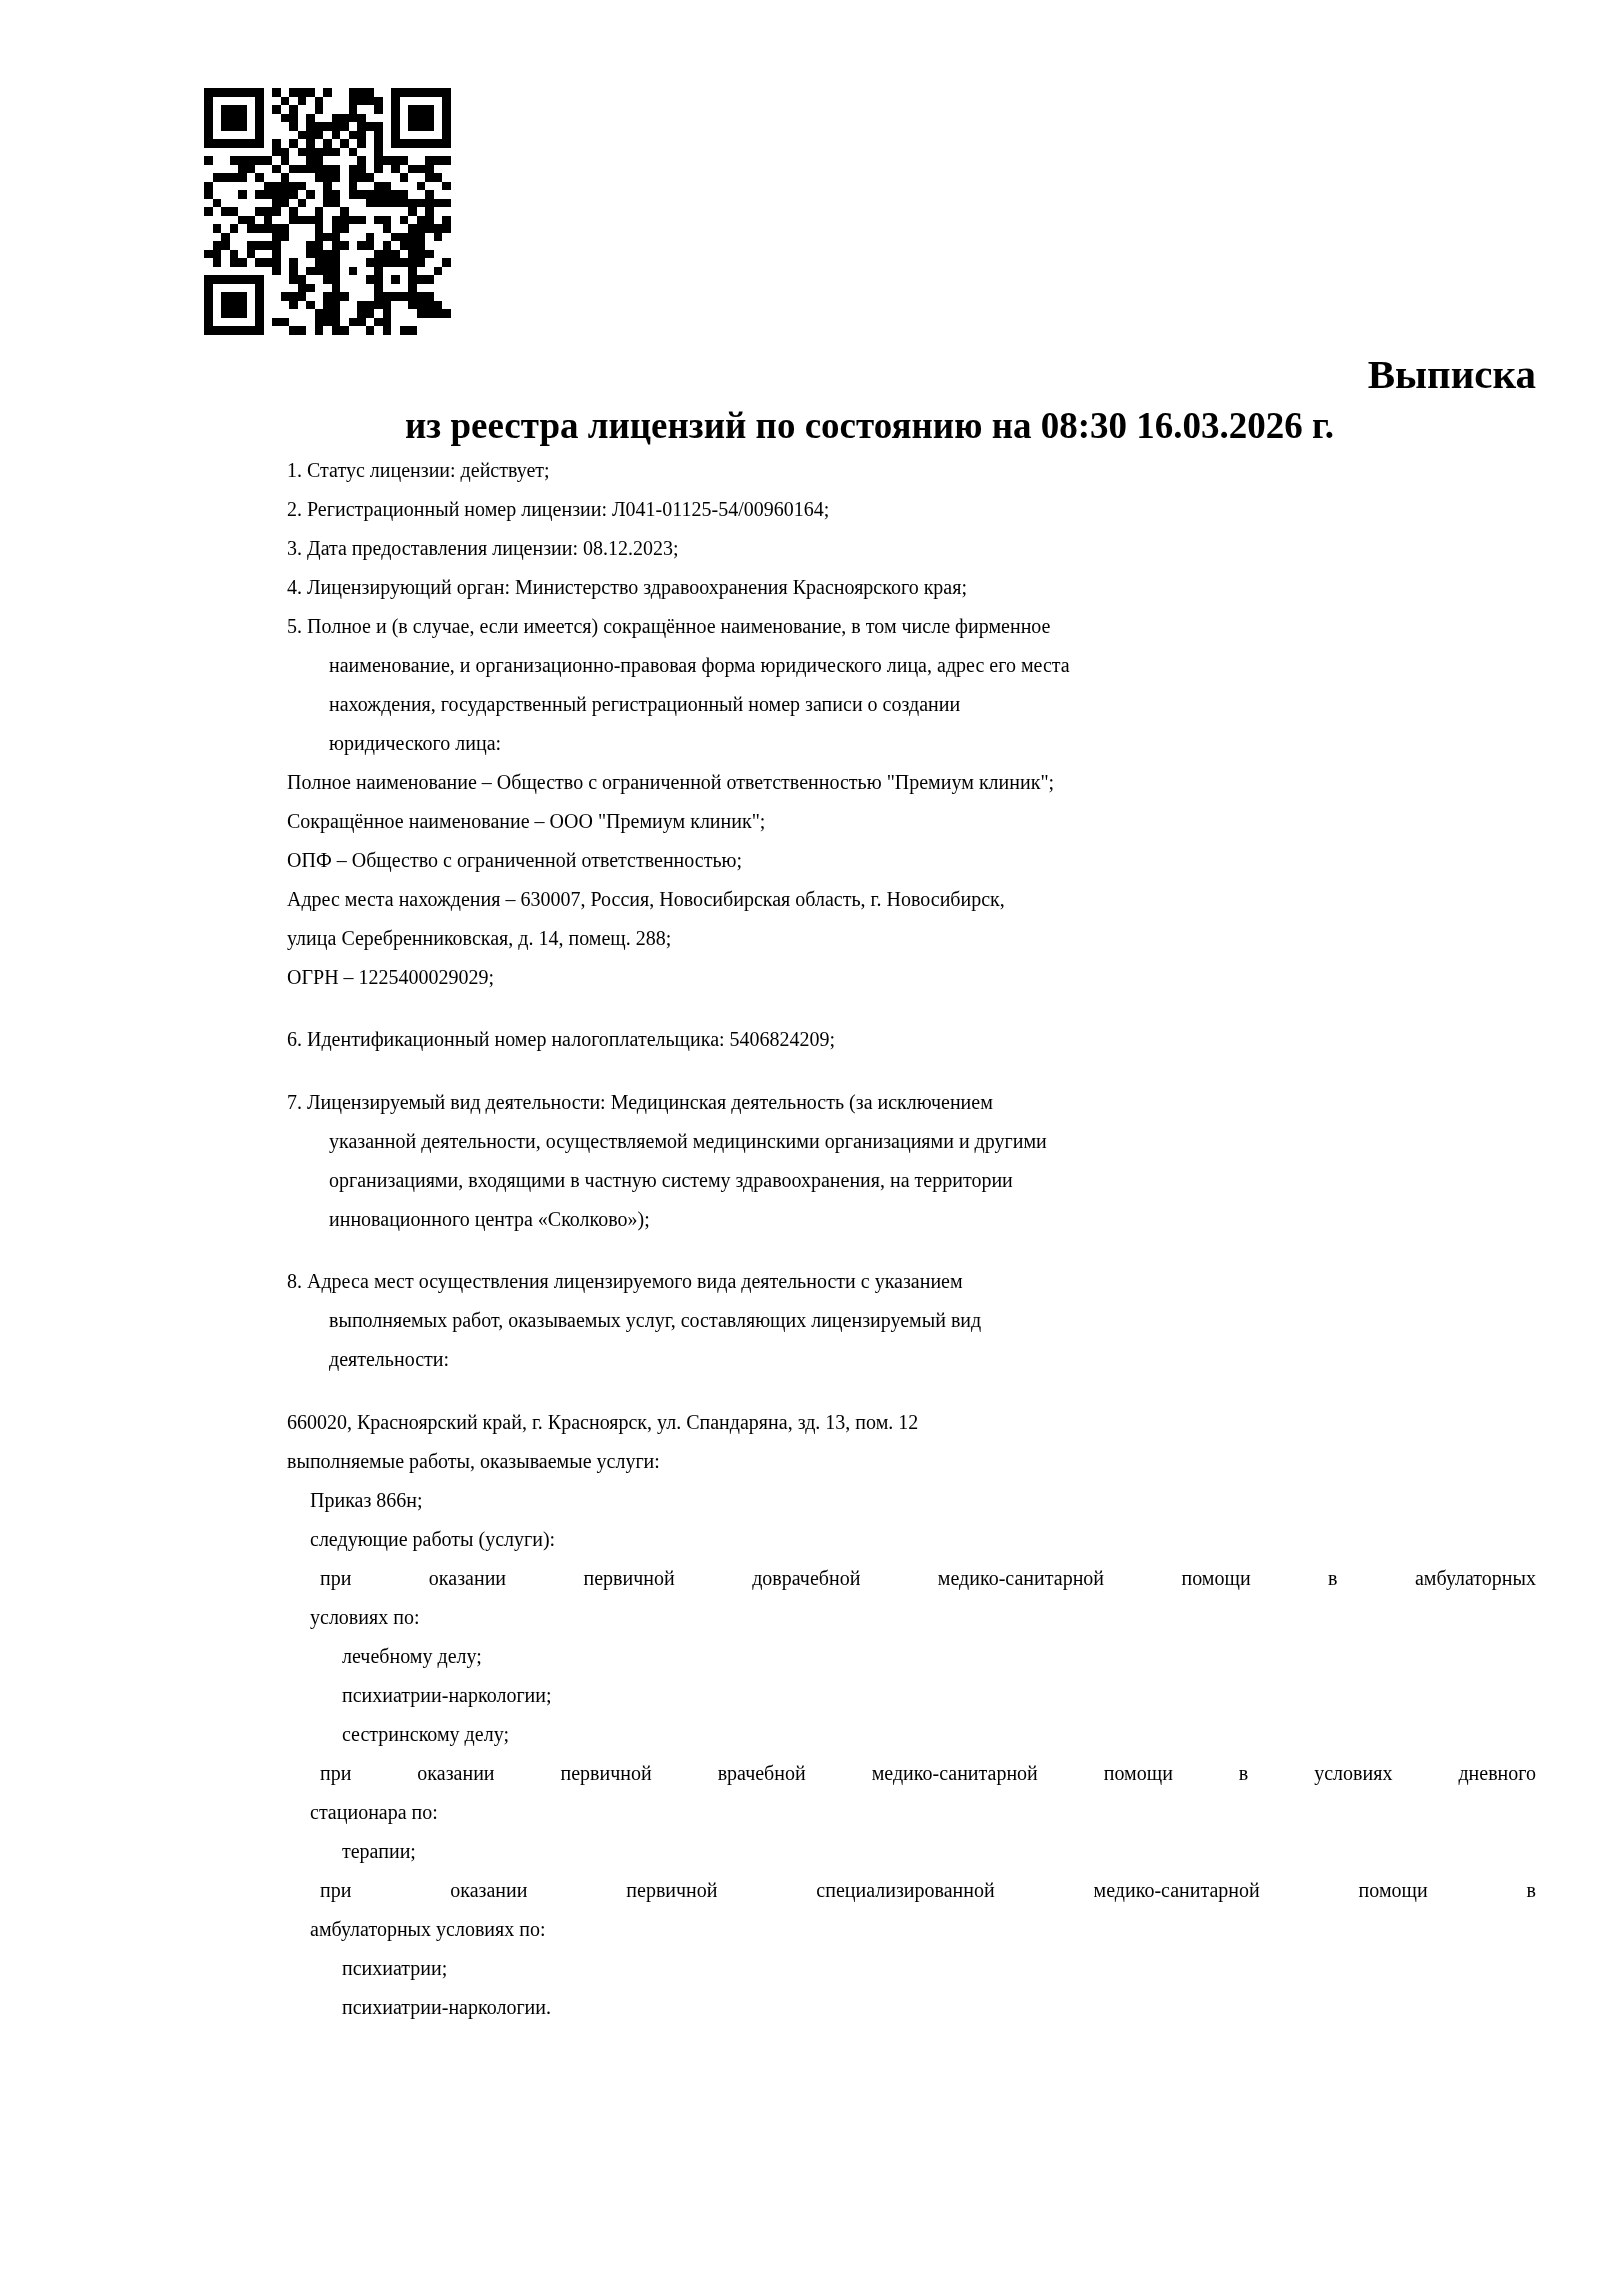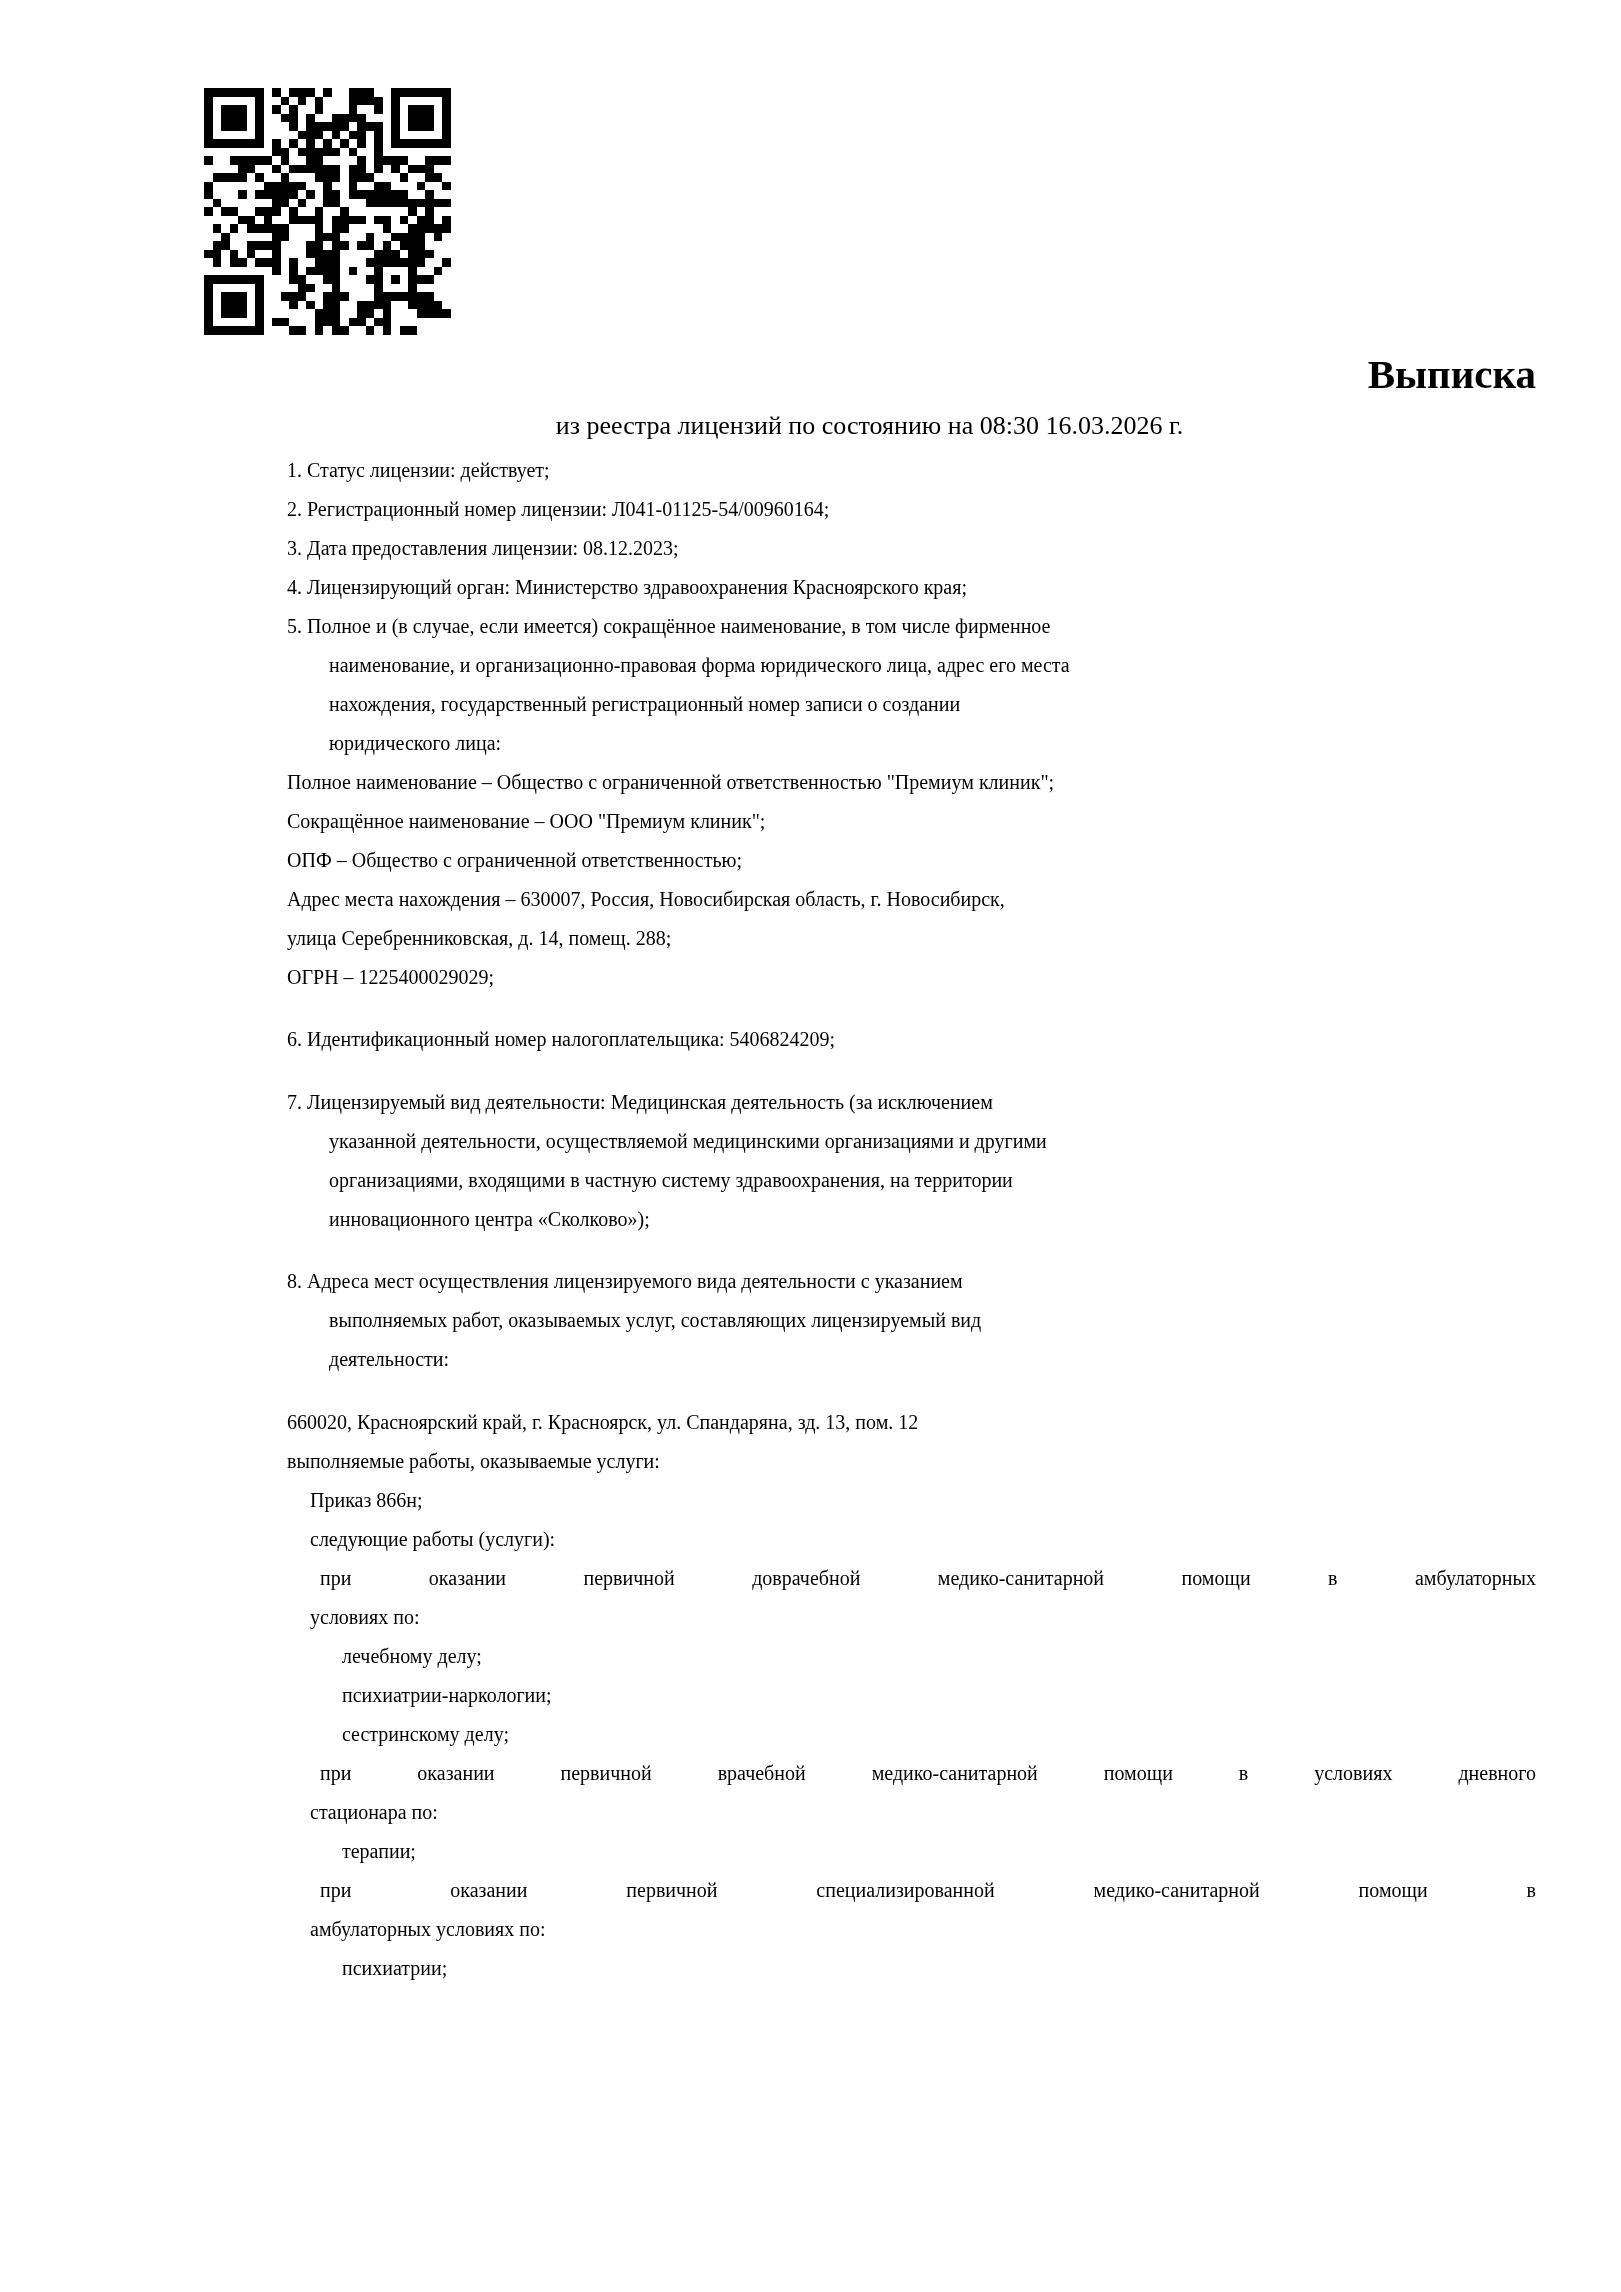--- a/index.html
+++ b/index.html
@@ -22,22 +22,22 @@
   }
   .qr rect{fill:#000;}
   .title{
     margin-top:13.7px;
     text-align:right;
     font-weight:bold;
     font-size:41px;line-height:51px;
   }
   .subtitle{
     text-align:center;
-    font-weight:normal;
-    font-size:26px;line-height:51px;
+    font-weight:bold;
+    font-size:37px;line-height:51px;
   }
   .body{
     margin-top:0;
     font-size:20px;line-height:39px;
   }
   .ln{white-space:nowrap;height:39px;overflow:visible;}
   .ln.j{white-space:normal;text-align:justify;text-align-last:justify;overflow:hidden;}
   .i-p   {padding-left:84px;}
   .i-hang{padding-left:126px;}
   .i-b1  {padding-left:107px;}
@@ -524,17 +524,18 @@
         <div class="ln i-b1">условиях по:</div>
         <div class="ln i-b3">лечебному делу;</div>
         <div class="ln i-b3">психиатрии-наркологии;</div>
         <div class="ln i-b3">сестринскому делу;</div>
         <div class="ln i-b2 j">при оказании первичной врачебной медико-санитарной помощи в условиях дневного</div>
         <div class="ln i-b1">стационара по:</div>
         <div class="ln i-b3">терапии;</div>
         <div class="ln i-b2 j">при оказании первичной специализированной медико-санитарной помощи в</div>
         <div class="ln i-b1">амбулаторных условиях по:</div>
         <div class="ln i-b3">психиатрии;</div>
+        <div class="ln i-b3">психиатрии-наркологии.</div>
       </div>
 
   </div>
 </div>
 
 
 </body></html>

